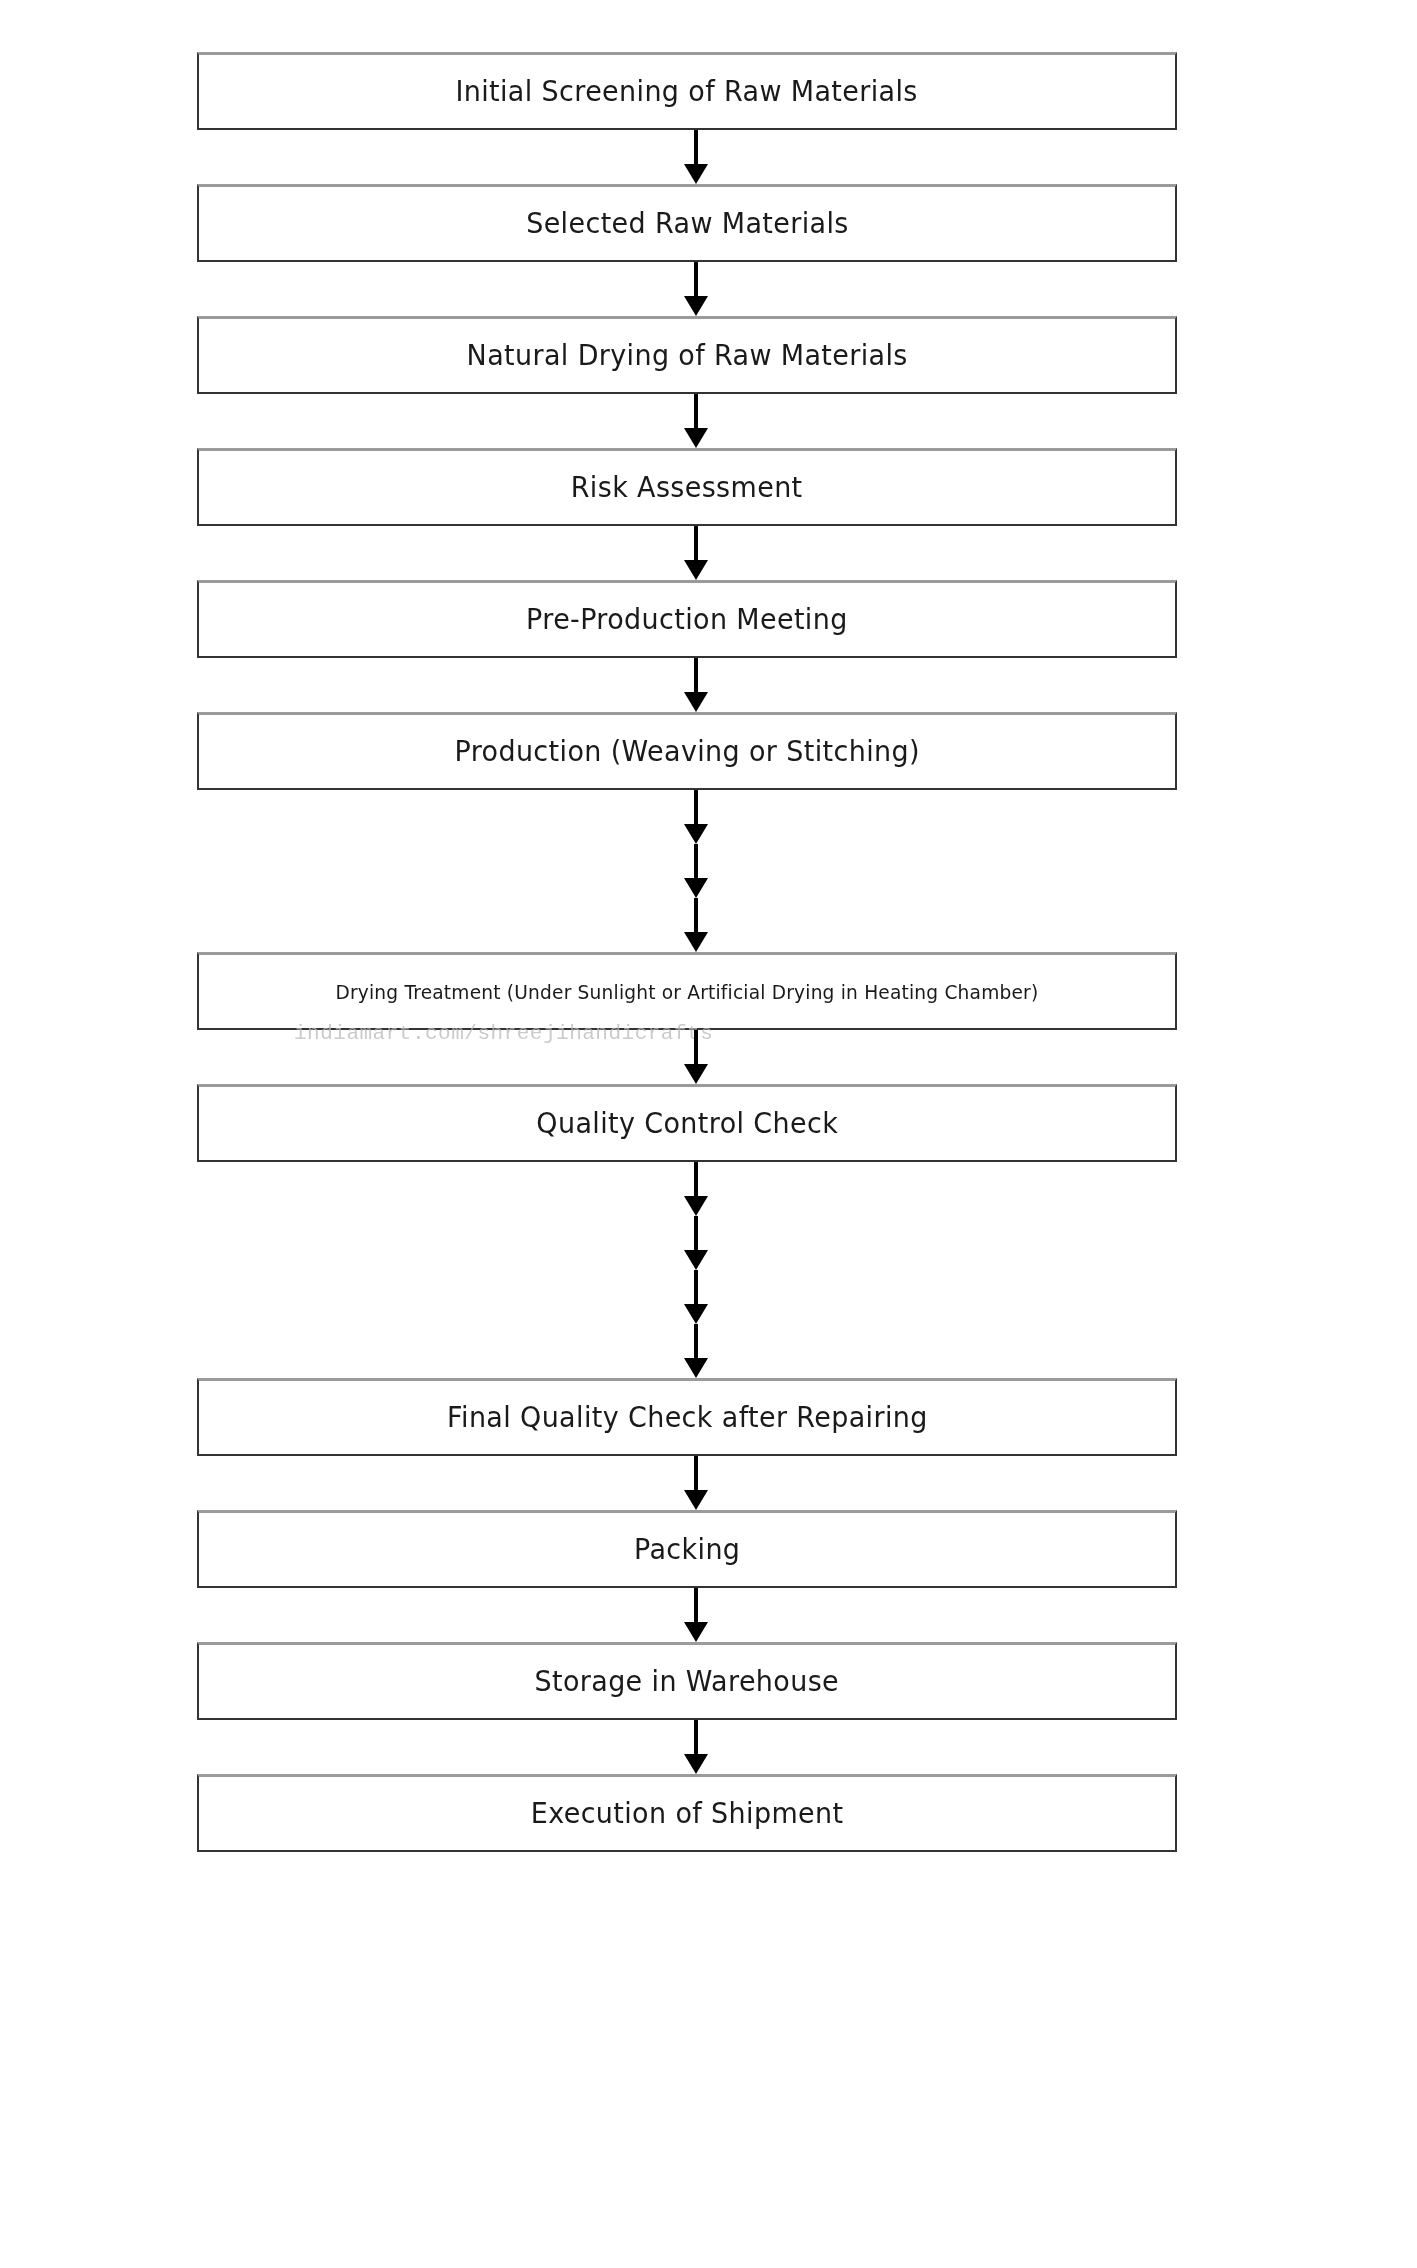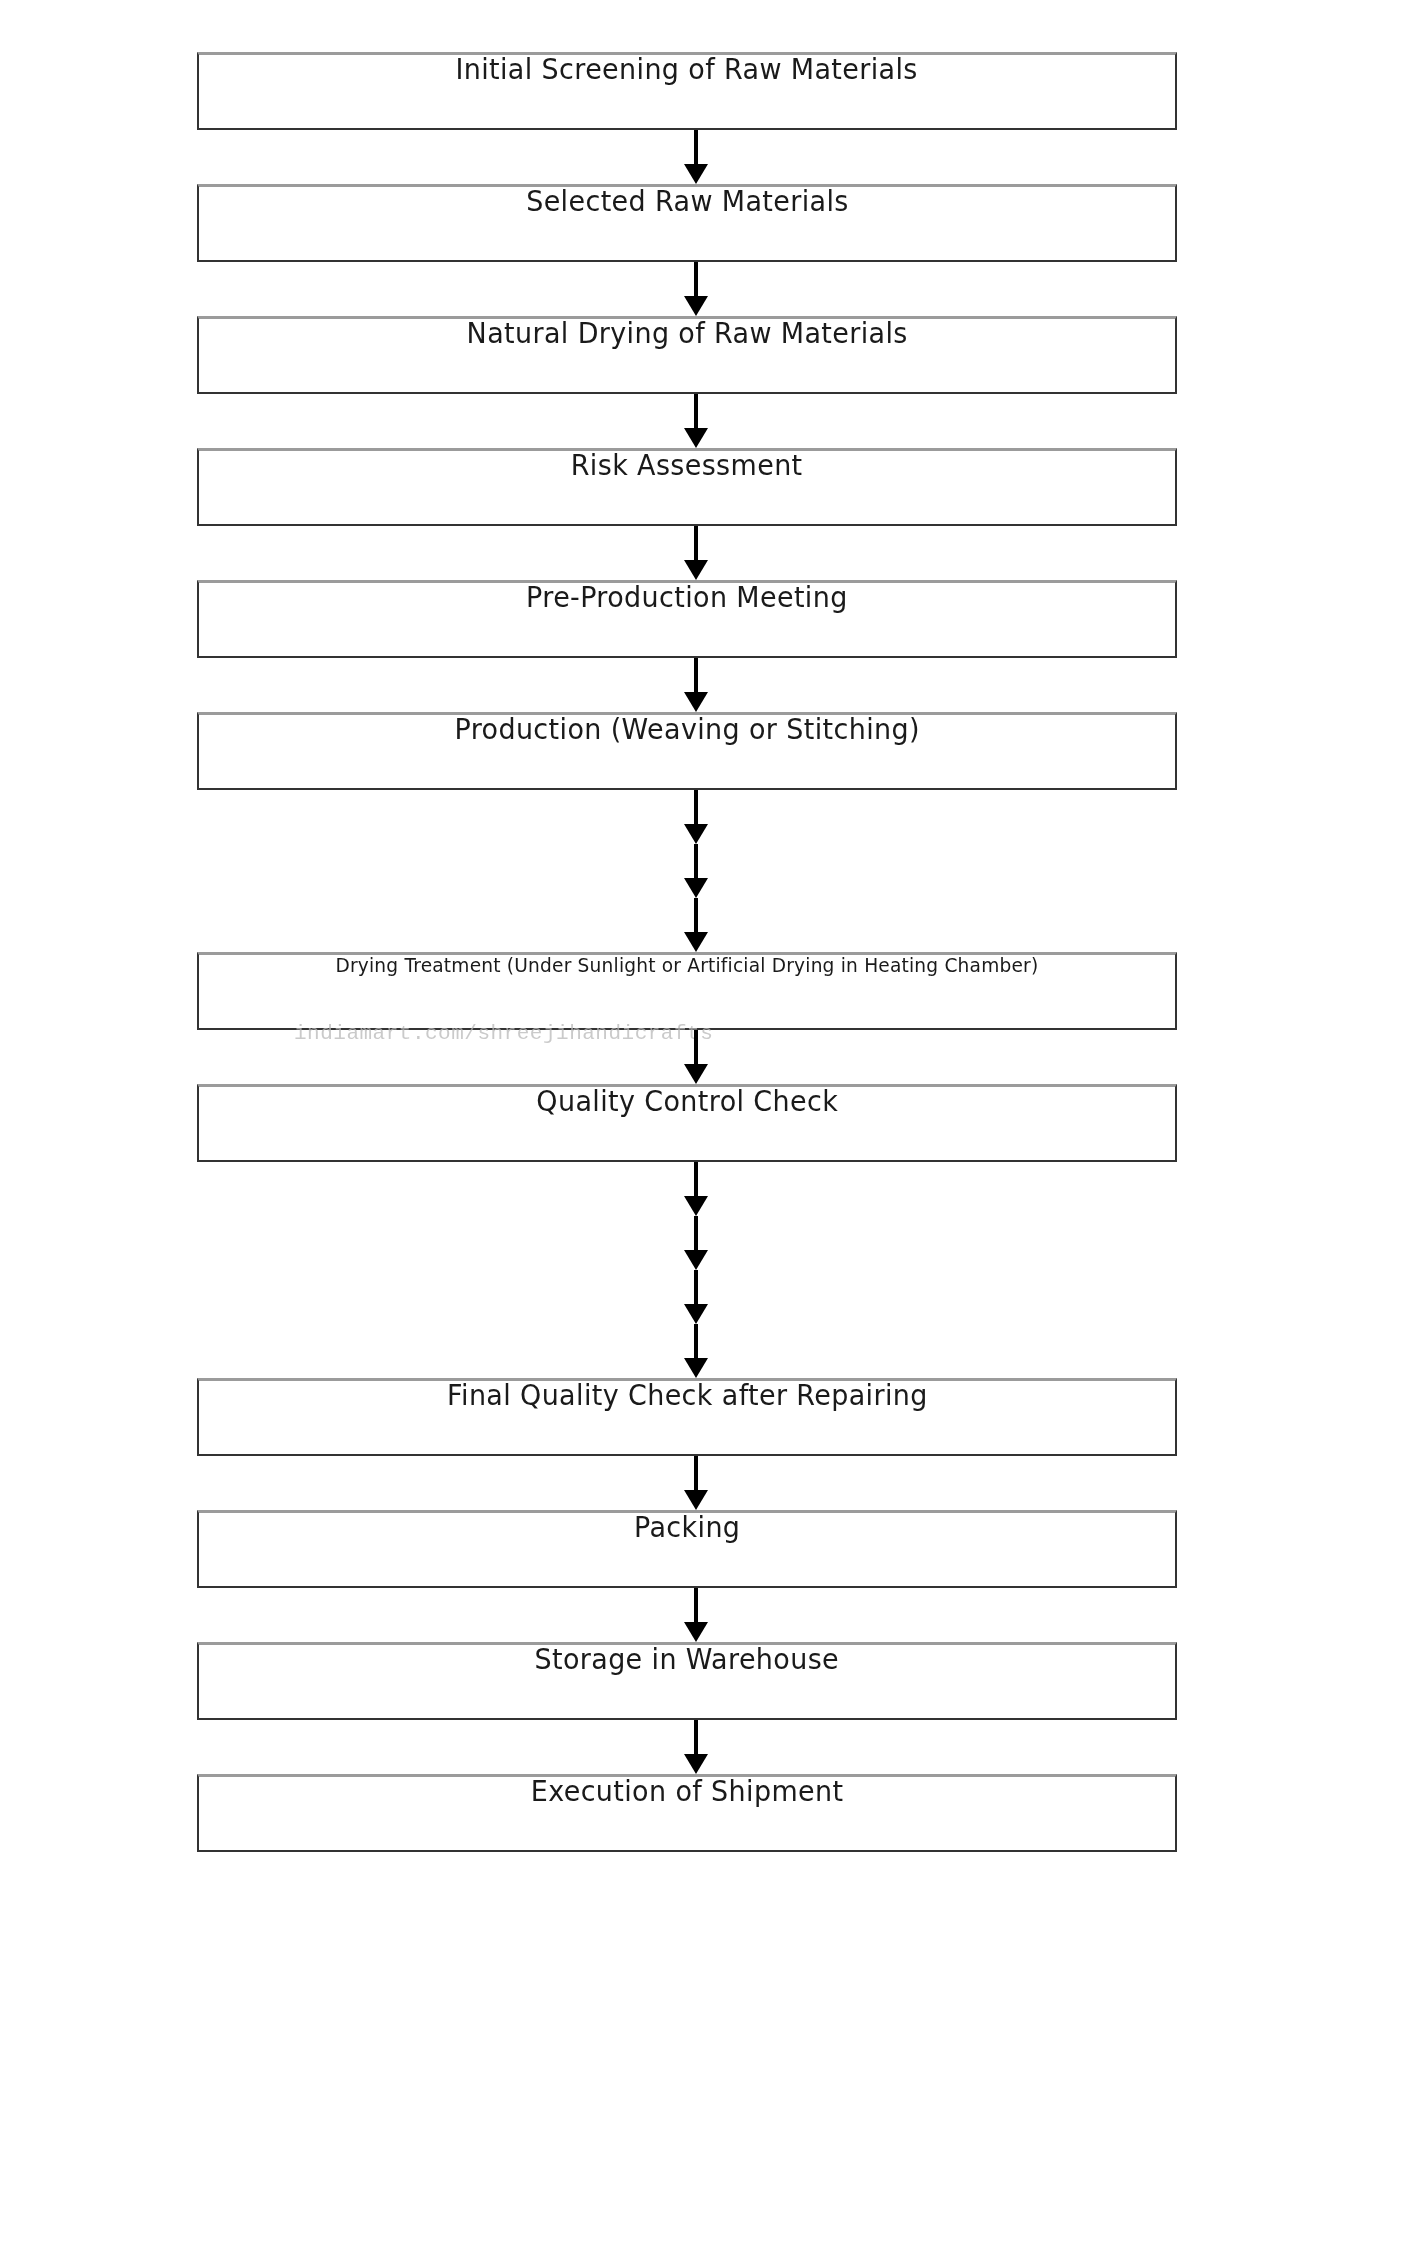--- a/index.html
+++ b/index.html
@@ -30,20 +30,21 @@
   .node-box {
     box-sizing: border-box;
     width: 980px;
     height: 78px;
     background: #ffffff;
     border-left: 2px solid #333333;
     border-right: 2px solid #333333;
     border-bottom: 2px solid #333333;
     border-top: 3px solid #9b9b9b;
     display: flex;
+    align-items: center;
     justify-content: center;
     position: relative;
   }
 
   .node-label {
     font-family: "DejaVu Sans", "Liberation Sans", sans-serif;
     font-size: 29px;
     font-weight: 400;
     color: #1a1a1a;
     letter-spacing: 0.4px;

